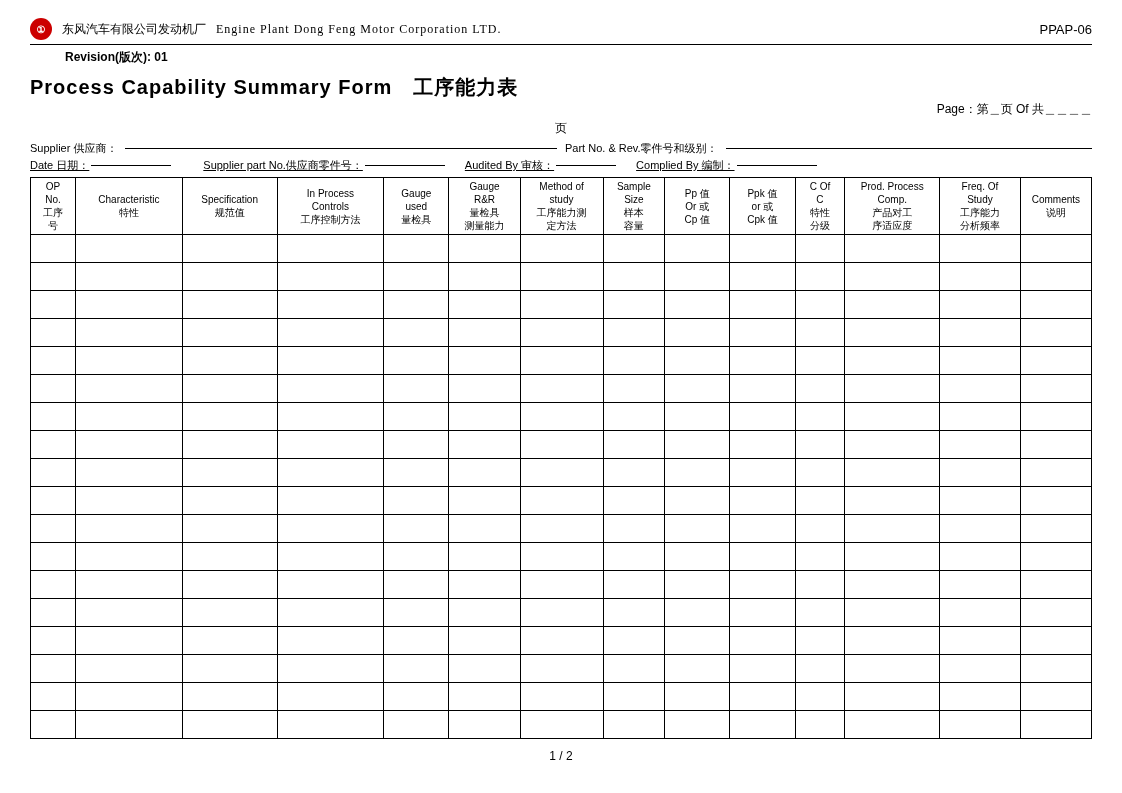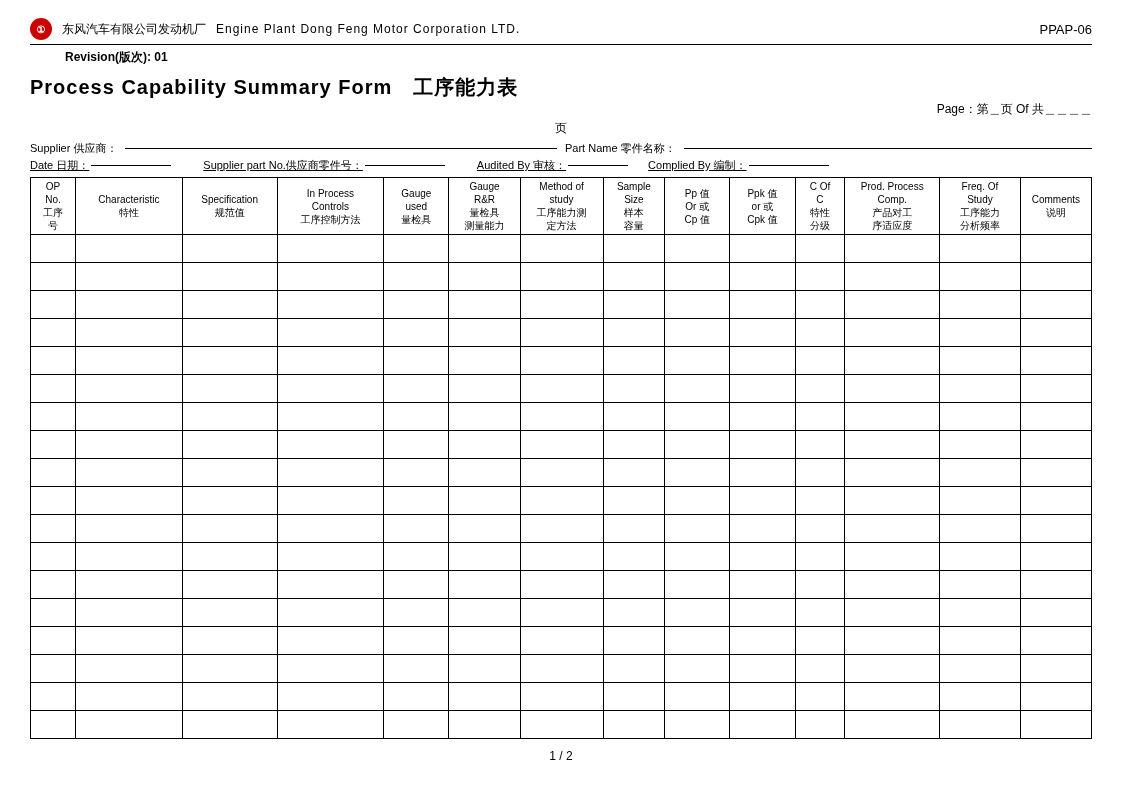--- a/index.html
+++ b/index.html
@@ -36,20 +36,21 @@
       flex-shrink: 0;
     }
     .header-company {
       font-size: 12px;
       color: #000;
     }
     .header-center {
       font-size: 12px;
       letter-spacing: 1px;
       color: #000;
+      font-family: Liberation Serif, serif;
     }
     .header-right {
       font-size: 13px;
       font-weight: normal;
       color: #000;
     }
     .revision-row {
       font-size: 12px;
       margin-bottom: 8px;
       font-weight: bold;
@@ -170,35 +171,35 @@
 
 <div class="page-label">Page：第＿页 Of 共＿＿＿＿</div>
 <div class="page-center">页</div>
 
 <div class="info-row">
   <div class="field">
     <span>Supplier 供应商：</span>
     <span class="line"></span>
   </div>
   <div class="field" style="margin-left:8px;">
-    <span>Part Name 零件名称：</span>
+    <span>Part No. &amp; Rev.零件号和级别：</span>
     <span class="line"></span>
   </div>
 </div>
 
 <div class="info-row2" style="gap:4px;text-decoration:underline;">
   <div class="field">
     <span>Date 日期：</span>
     <span class="line" style="min-width:80px;"></span>
   </div>
   <div class="field" style="margin-left:28px;">
     <span>Supplier part No.供应商零件号：</span>
     <span class="line" style="min-width:80px;"></span>
   </div>
-  <div class="field" style="margin-left:28px;">
+  <div class="field" style="margin-left:16px;">
     <span>Audited By 审核：</span>
     <span class="line" style="min-width:60px;"></span>
   </div>
   <div class="field" style="margin-left:16px;">
     <span>Complied By 编制：</span>
     <span class="line" style="min-width:80px;"></span>
   </div>
 </div>
 
 <table class="table-wrap">

